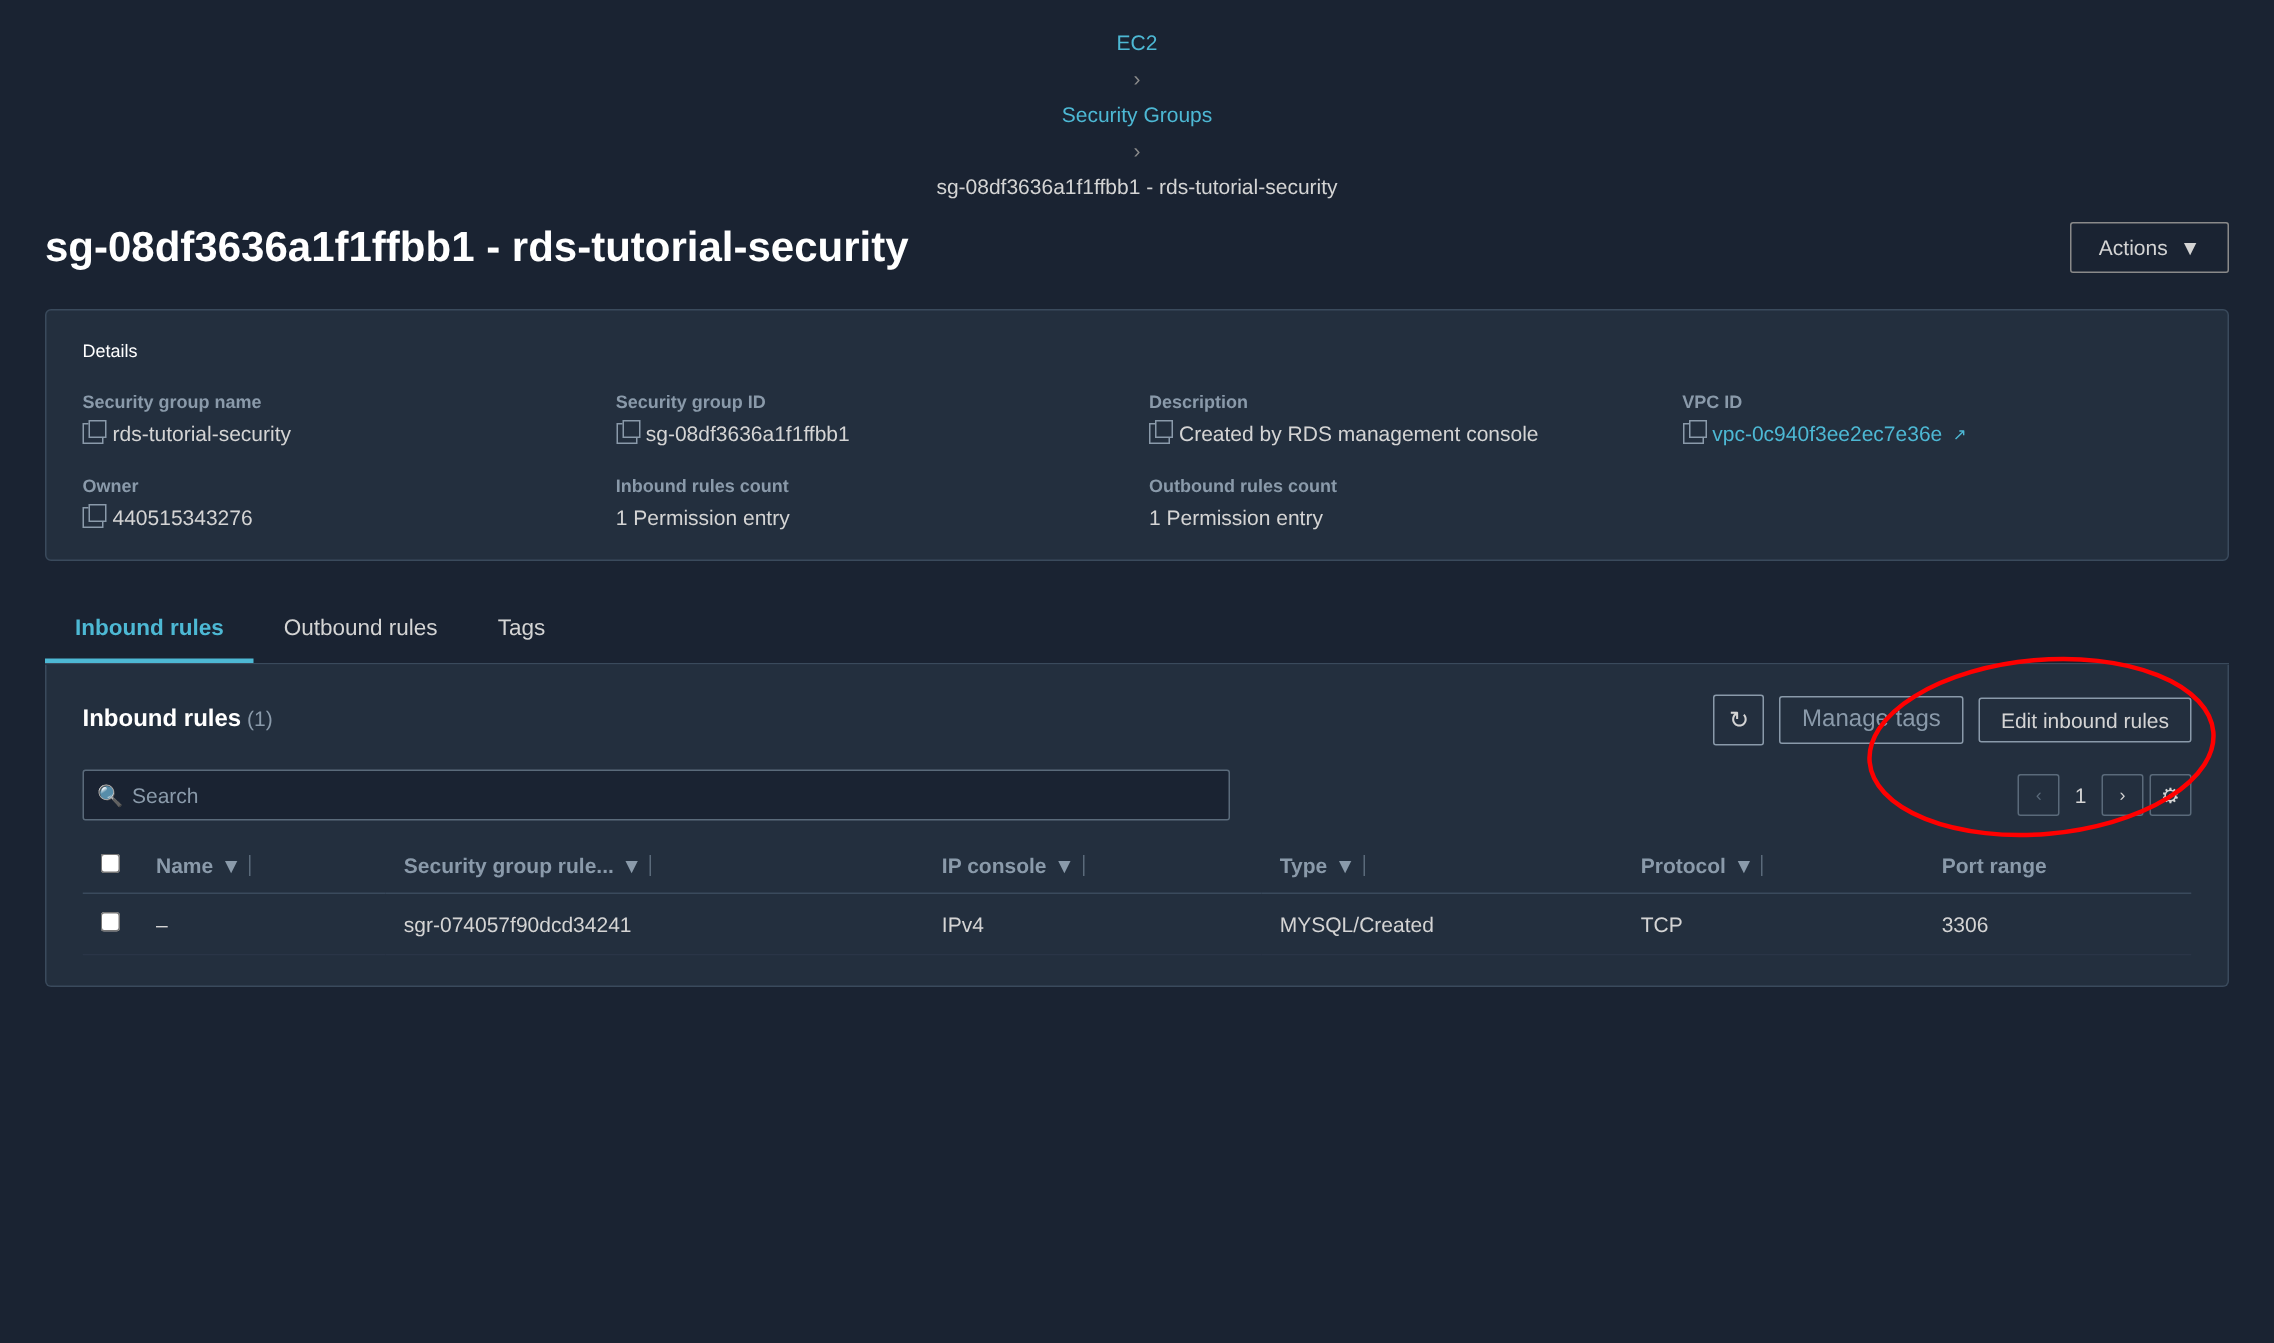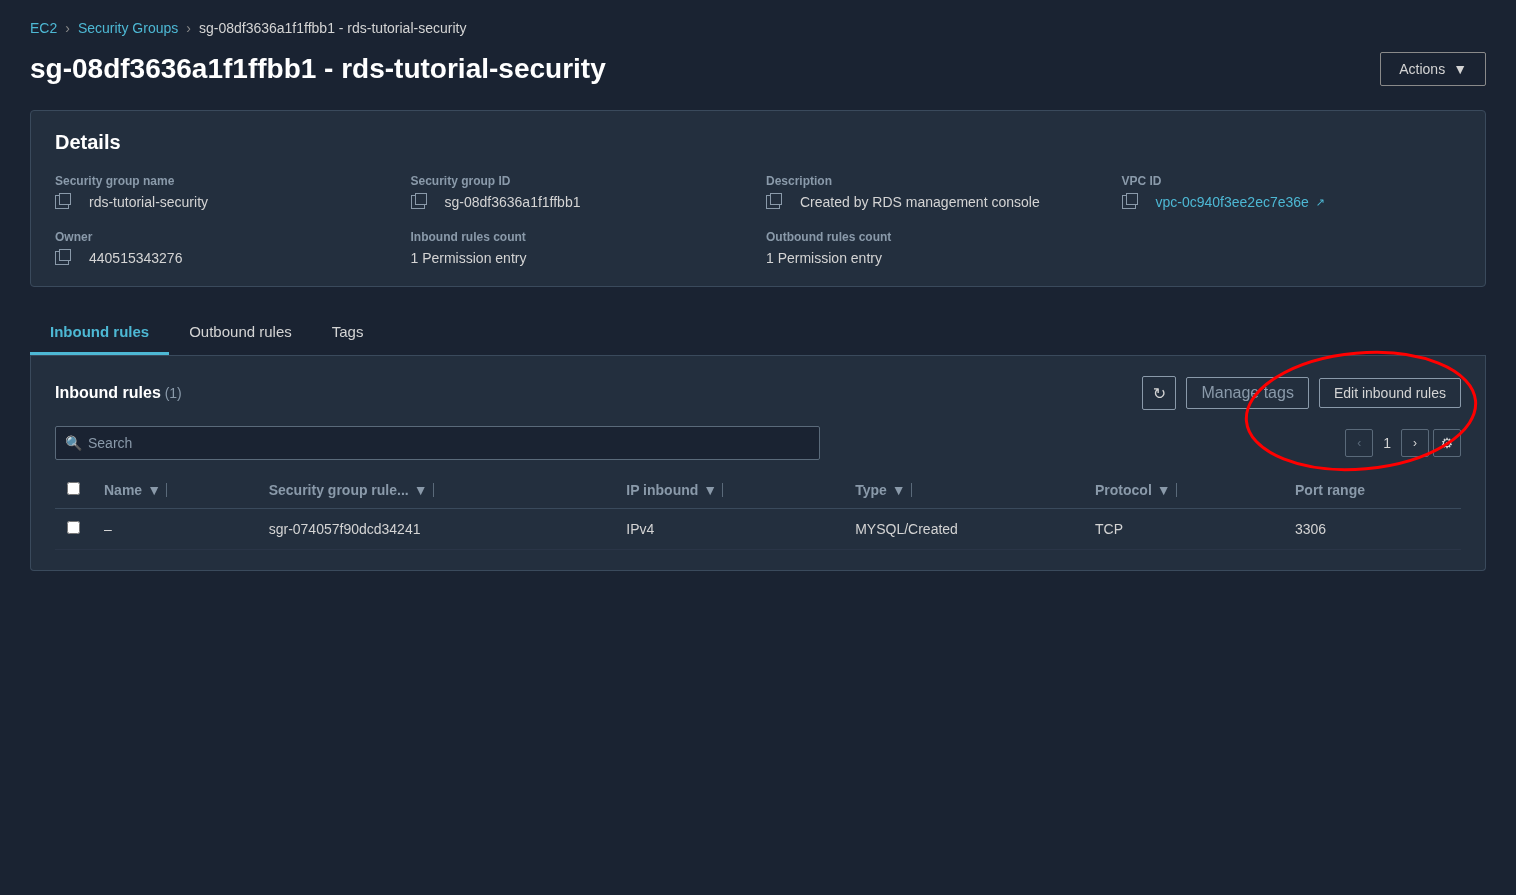--- a/index.html
+++ b/index.html
@@ -13,20 +13,21 @@
     .page-container {
       padding: 20px 30px;
     }
     
     .breadcrumb {
       display: flex;
       align-items: center;
       gap: 8px;
       margin-bottom: 16px;
       font-size: 14px;
+      flex-direction: column;
     }
     .breadcrumb a {
       color: #4db8d4;
       text-decoration: none;
     }
     .breadcrumb-sep {
       color: #8a8a8a;
     }
     .breadcrumb-current {
       color: #d4d4d4;
@@ -57,41 +58,41 @@
     }
     
     .details-card {
       background: #232f3e;
       border: 1px solid #3a4a5c;
       border-radius: 4px;
       padding: 20px 24px;
       margin-bottom: 24px;
     }
     .details-card-title {
-      font-size: 20px;
-      font-weight: 700;
+      font-size: 12px;
+      font-weight: 400;
       color: #ffffff;
       margin-bottom: 20px;
     }
     .details-grid {
       display: grid;
       grid-template-columns: 1fr 1fr 1fr 1fr;
       gap: 20px 16px;
     }
     .detail-item label {
       font-size: 12px;
       color: #8a9aaa;
       display: block;
       margin-bottom: 6px;
       font-weight: bold;
     }
     .detail-value {
       display: flex;
       align-items: flex-start;
-      gap: 20px;
+      gap: 6px;
       color: #d4d4d4;
       font-size: 14px;
     }
     .detail-value a {
       color: #4db8d4;
       text-decoration: none;
       display: flex;
       align-items: center;
       gap: 4px;
     }
@@ -463,21 +464,21 @@
             </th>
             <th>
               <div class="col-header">
                 <span>Security group rule...</span>
                 <span class="sort-icon">▼</span>
                 <span class="col-divider"></span>
               </div>
             </th>
             <th>
               <div class="col-header">
-                <span>IP inbound</span>
+                <span>IP console</span>
                 <span class="sort-icon">▼</span>
                 <span class="col-divider"></span>
               </div>
             </th>
             <th>
               <div class="col-header">
                 <span>Type</span>
                 <span class="sort-icon">▼</span>
                 <span class="col-divider"></span>
               </div>

